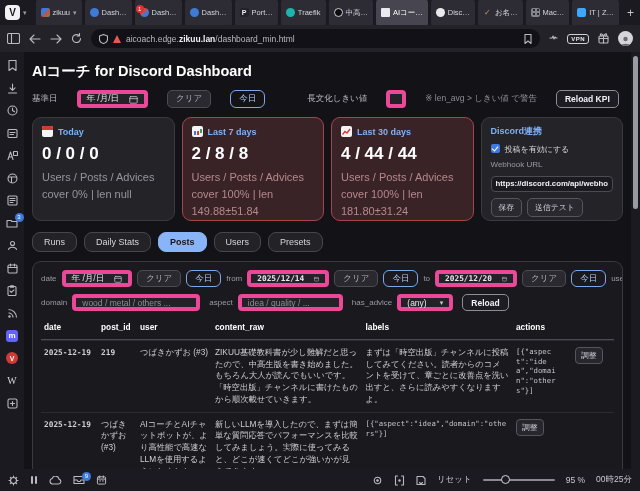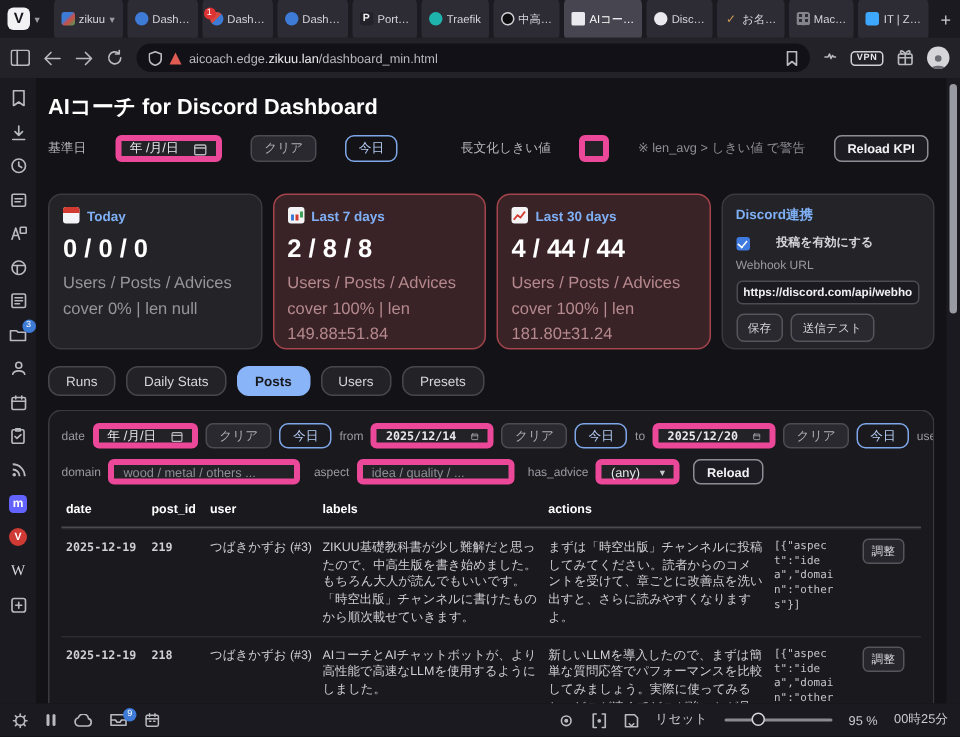--- a/index.html
+++ b/index.html
@@ -33,21 +33,21 @@
     border-radius:4px; font-size:6px; line-height:8px; text-align:center; padding:0 1px; }
   .newtab { color:#c9c9cf; font-size:12px; padding:0 5px; }
   .newtab::before { content:"+"; }
   .tab-spacer { flex:1; }
 
   
   .navbar { height:27px; flex:none; background:#232229; display:flex; align-items:center; padding:0 7px; gap:9px; }
   .nico { color:#c3c3ca; display:flex; align-items:center; justify-content:center; flex:none; }
   .urlbar { flex:1; height:19px; background:#121117; border-radius:10px; display:flex; align-items:center;
     padding:0 8px; gap:5px; font-size:8.5px; color:#b9b9c0; overflow:hidden; white-space:nowrap; }
-  .url-host { color:#f0f0f3; font-weight:normal; }
+  .url-host { color:#f0f0f3; font-weight:bold; }
   .warn-tri { width:0; height:0; border-left:4.5px solid transparent; border-right:4.5px solid transparent;
     border-bottom:8px solid #e05c52; flex:none; }
   .vpn { border:1px solid #cfcfd4; border-radius:3px; color:#e8e8ec; font-size:6px; font-weight:bold;
     padding:1px 3px; letter-spacing:.5px; }
   .avatar { width:15px; height:15px; border-radius:50%; background:#d5d5da; display:flex; align-items:flex-end; justify-content:center; overflow:hidden; }
 
   
   .bodyrow { flex:1; display:flex; min-height:0; }
   .panelbar { width:24px; flex:none; background:#1b1a21; display:flex; flex-direction:column; align-items:center;
     padding:7px 0 0; gap:9.5px; }
@@ -72,36 +72,36 @@
   .box input { background:transparent; border:none; outline:none; color:#e8e8ec; font-size:8.5px; width:100%;
     font-family:inherit; }
   .box input::placeholder { color:#8e8e96; }
   .btn { background:#2a292f; border:1px solid #4b4b52; border-radius:5px; color:#b0b0b8; font-size:8.5px; height:18px;
     padding:0 8px; display:flex; align-items:center; cursor:default; white-space:nowrap; }
   .btn.today { background:transparent; border:1px solid #7ea7e8; color:#b4ccf2; border-radius:6px; }
   .btn.strong { border-color:#8d8d95; color:#f2f2f5; font-weight:bold; background:#1d1c22; }
   .sep { width:1px; height:13px; background:#4b4b52; margin:0 2px; }
   .note { color:#8e8e96; }
 
-  .cards { display:flex; gap:7px; height:104px; flex:none; margin-bottom:11px;margin-top:12px; }
+  .cards { display:flex; gap:7px; height:104px; flex:none; margin-bottom:11px; }
   .card { flex:1; background:#242328; border:1px solid #3a393f; border-radius:9px; padding:8px 9px; overflow:hidden; }
   .card.warn { background:#3a2327; border-color:#a4454d; }
   .ctitle { color:#7fb0f5; font-weight:bold; font-size:9px; display:flex; align-items:center; gap:5px; }
   .cvalue { color:#ffffff; font-weight:bold; font-size:17px; margin:7px 0 5px; }
   .csub { color:#95959c; font-size:11px; line-height:1.55; }
   .card.warn .csub { color:#b5898d; }
   .cicon { width:11px; height:11px; flex:none; position:relative; border-radius:2px; }
   .ic-cal { background:#f4f4f6; }
   .ic-cal::before { content:""; position:absolute; top:0; left:0; right:0; height:4px; background:#d33a2f; border-radius:2px 2px 0 0; }
   .ic-bar { background:#f4f4f6; }
   .ic-bar::before { content:""; position:absolute; left:2px; bottom:2px; width:2px; height:4px; background:#3d7bd6;
     box-shadow:3px 0 0 #d33a2f, 6px -2px 0 #3fa05a; }
   .ic-line { background:#f4f4f6; }
 
-  .chkrow { display:flex; align-items:flex-end; gap:18px; margin:6px 0 5px; font-size:8px; color:#d5d5da;font-weight:bold; }
+  .chkrow { display:flex; align-items:flex-start; gap:5px; margin:6px 0 5px; font-size:8px; color:#d5d5da; }
   .chk { width:9px; height:9px; border-radius:2px; background:#3f7ae0; position:relative; flex:none; }
   .chk::before { content:""; position:absolute; left:2px; top:1px; width:3px; height:5px;
     border:solid #fff; border-width:0 1.5px 1.5px 0; transform:rotate(40deg); }
   .whlabel { color:#9a9aa2; font-size:8px; margin-bottom:3px; }
   .whinput { width:100%; height:16px; background:#1b1a20; border:1px solid #4b4b52; border-radius:4px;
     color:#f0f0f3; font-size:7.8px; font-weight:bold; padding:0 4px; font-family:inherit; }
   .dbtns { display:flex; gap:5px; margin-top:6px; flex-wrap:wrap; }
   .dbtn { background:#2a292f; border:1px solid #55555c; border-radius:5px; color:#d5d5da; font-size:7.8px;
     padding:3px 7px; white-space:nowrap; }
 
@@ -481,35 +481,35 @@
             <span class="selcaret"></span>
           </span>
           <span class="btn strong" style="height:17px;margin-left:4px">Reload</span>
         </div>
 
         <div class="tbl">
           <div class="trow head">
             <span>date</span>
             <span>post_id</span>
             <span>user</span>
+            <span>content_raw</span>
             <span>labels</span>
             <span>actions</span>
           </div>
           <div class="trow">
             <span class="cell-mono">2025-12-19</span>
             <span class="cell-mono">219</span>
             <span>つばきかずお (#3)</span>
             <span>ZIKUU基礎教科書が少し難解だと思ったので、中高生版を書き始めました。もちろん大人が読んでもいいです。「時空出版」チャンネルに書けたものから順次載せていきます。</span>
             <span>まずは「時空出版」チャンネルに投稿してみてください。読者からのコメントを受けて、章ごとに改善点を洗い出すと、さらに読みやすくなりますよ。</span>
             <span class="cell-labels">[{"aspect":"idea","domain":"others"}]</span>
             <span class="adjust">調整</span>
           </div>
           <div class="trow">
             <span class="cell-mono">2025-12-19</span>
-            <span class="cell-mono">218</span>
             <span>つばきかずお (#3)</span>
             <span>AIコーチとAIチャットボットが、より高性能で高速なLLMを使用するようにしました。</span>
             <span>新しいLLMを導入したので、まずは簡単な質問応答でパフォーマンスを比較してみましょう。実際に使ってみると、どこが速くてどこが強いかが見えてきます。</span>
             <span class="cell-labels">[{"aspect":"idea","domain":"others"}]</span>
             <span class="adjust">調整</span>
           </div>
 
         </div>
       </div>
     </div>

